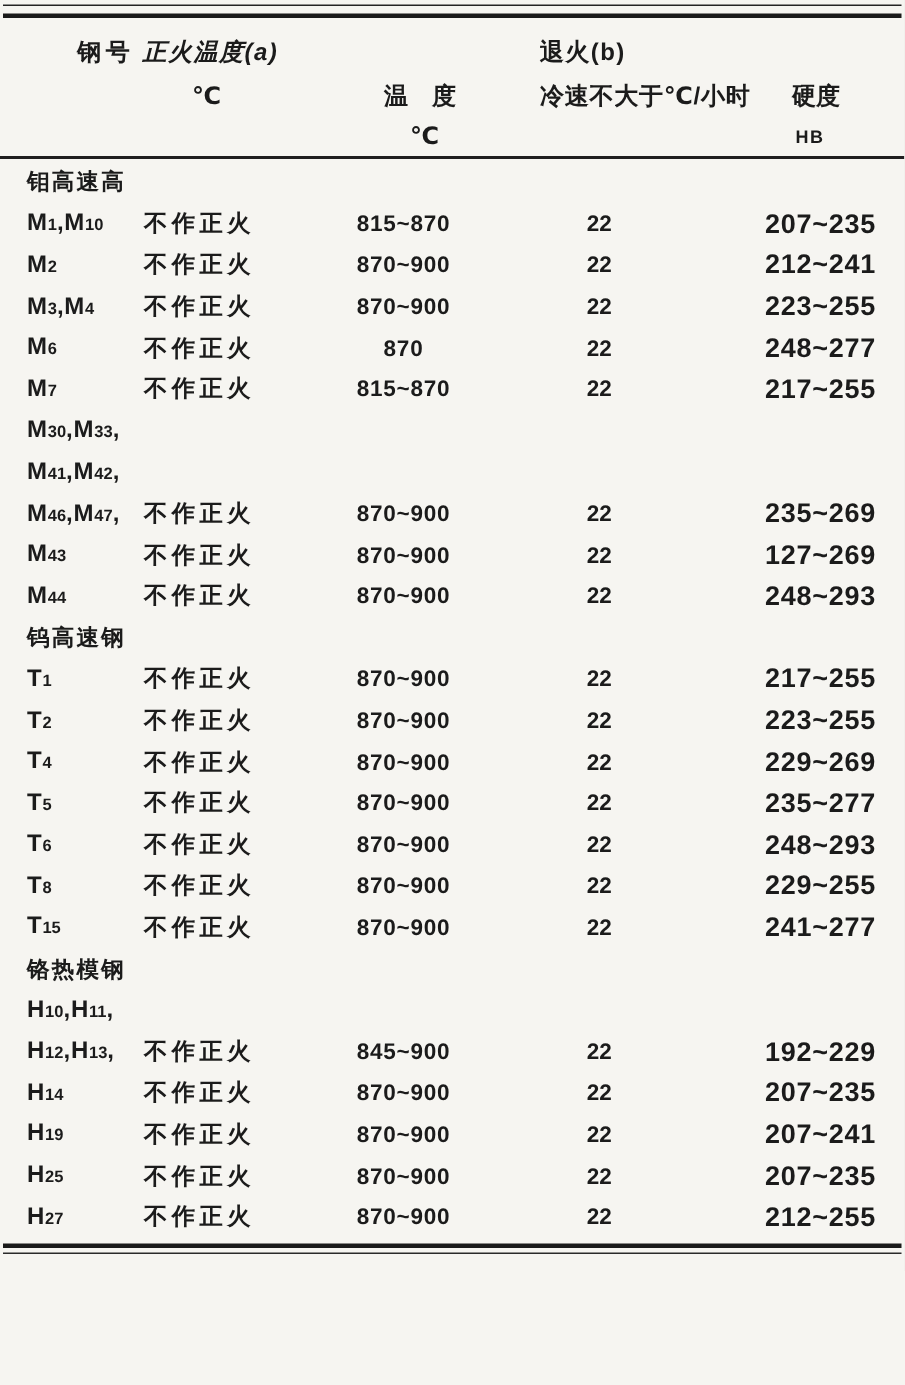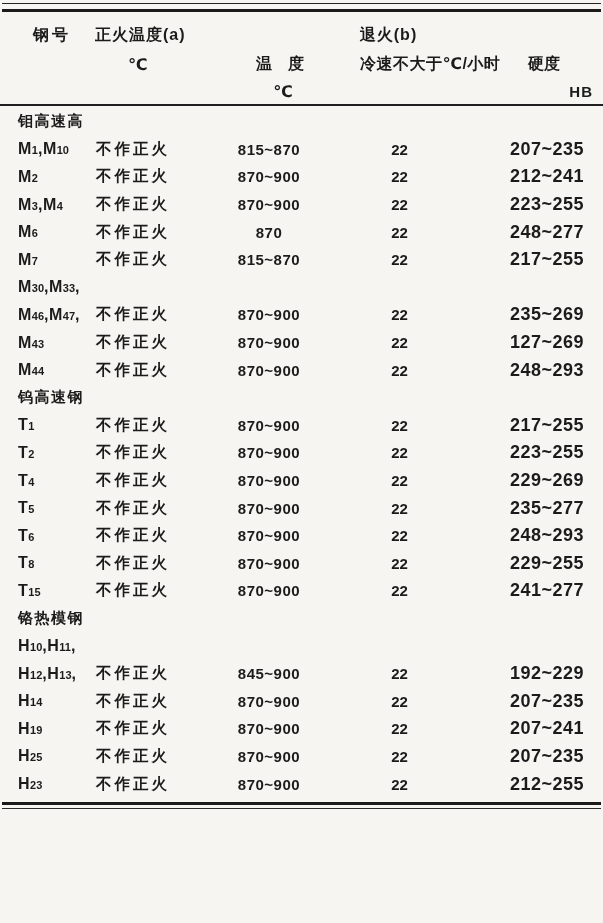--- a/index.html
+++ b/index.html
@@ -28,29 +28,29 @@
     grid-template-columns: 80px 112px 140px 115px 1fr;
     align-items: center;
   }
   .thead { padding: 8px 10px 0 28px; border-bottom: 2px solid #1f1f1f; }
   .hrow  { font-size: 16px; }
   .hrow1 { height: 30px; }
   .hrow2 { height: 28px; }
   .hrow3 { height: 26px; }
   .cell { white-space: nowrap; }
 
-  .hl { padding-left: 5px; letter-spacing: 3px; }
-  .norm1 { margin-left: -13px; letter-spacing: 1px; }
+  .hl { padding-left: 5px; letter-spacing: 3px; text-align: center; }
+  .norm1 { margin-left: -13px; letter-spacing: 1px; font-style: italic; }
   .norm2 { padding-left: 20px; }
   .span-anneal { grid-column: 3 / 6; text-align: center; padding-right: 36px; letter-spacing: 1px; }
   .temp1 { text-align: center; padding-right: 20px; }
   .temp2 { text-align: center; padding-right: 14px; }
   .cool1 { text-align: center; padding-right: 15px; letter-spacing: 0.5px; }
   .hard1 { text-align: center; padding-left: 20px; }
-  .hard2 { text-align: right; padding-left: 12px; font-size: 15px; letter-spacing: 1px; }
+  .hard2 { text-align: center; padding-left: 12px; font-size: 12px; letter-spacing: 1px; }
 
   .tbody { padding: 2px 10px 0 16px; }
   .row { height: 27.6px; }
   .c-grade { font-size: 16px; letter-spacing: 0.5px; padding-left: 2px; }
   .c-grade .sm { font-size: 11px; letter-spacing: 0; }
   .c-norm { font-size: 15.5px; letter-spacing: 3px; }
   .c-temp { text-align: center; padding-right: 18px; font-size: 15px; letter-spacing: 0.5px; }
   .c-cool { text-align: center; padding-right: 12px; font-size: 15px; }
   .c-hard { padding-left: 47px; font-size: 18px; letter-spacing: 0.5px; }
   .row.section .c-grade { font-size: 15px; letter-spacing: 1.5px; }
@@ -127,20 +127,27 @@
         <div class="cell c-cool">22</div>
         <div class="cell c-hard">217~255</div>
       </div>
       <div class="grid row continuation">
         <div class="cell c-grade">M<span class="sm">30</span>,M<span class="sm">33</span>,</div>
         <div class="cell c-norm"></div>
         <div class="cell c-temp"></div>
         <div class="cell c-cool"></div>
         <div class="cell c-hard"></div>
       </div>
+      <div class="grid row continuation">
+        <div class="cell c-grade">M<span class="sm">41</span>,M<span class="sm">42</span>,</div>
+        <div class="cell c-norm"></div>
+        <div class="cell c-temp"></div>
+        <div class="cell c-cool"></div>
+        <div class="cell c-hard"></div>
+      </div>
       <div class="grid row data">
         <div class="cell c-grade">M<span class="sm">46</span>,M<span class="sm">47</span>,</div>
         <div class="cell c-norm">不作正火</div>
         <div class="cell c-temp">870~900</div>
         <div class="cell c-cool">22</div>
         <div class="cell c-hard">235~269</div>
       </div>
       <div class="grid row data">
         <div class="cell c-grade">M<span class="sm">43</span></div>
         <div class="cell c-norm">不作正火</div>
@@ -247,21 +254,21 @@
         <div class="cell c-hard">207~241</div>
       </div>
       <div class="grid row data">
         <div class="cell c-grade">H<span class="sm">25</span></div>
         <div class="cell c-norm">不作正火</div>
         <div class="cell c-temp">870~900</div>
         <div class="cell c-cool">22</div>
         <div class="cell c-hard">207~235</div>
       </div>
       <div class="grid row data">
-        <div class="cell c-grade">H<span class="sm">23</span></div>
+        <div class="cell c-grade">H<span class="sm">27</span></div>
         <div class="cell c-norm">不作正火</div>
         <div class="cell c-temp">870~900</div>
         <div class="cell c-cool">22</div>
         <div class="cell c-hard">212~255</div>
       </div>
     </div>
 
   <div class="rule rule-bot-thick"></div>
   <div class="rule rule-bot-thin"></div>
 </div>

